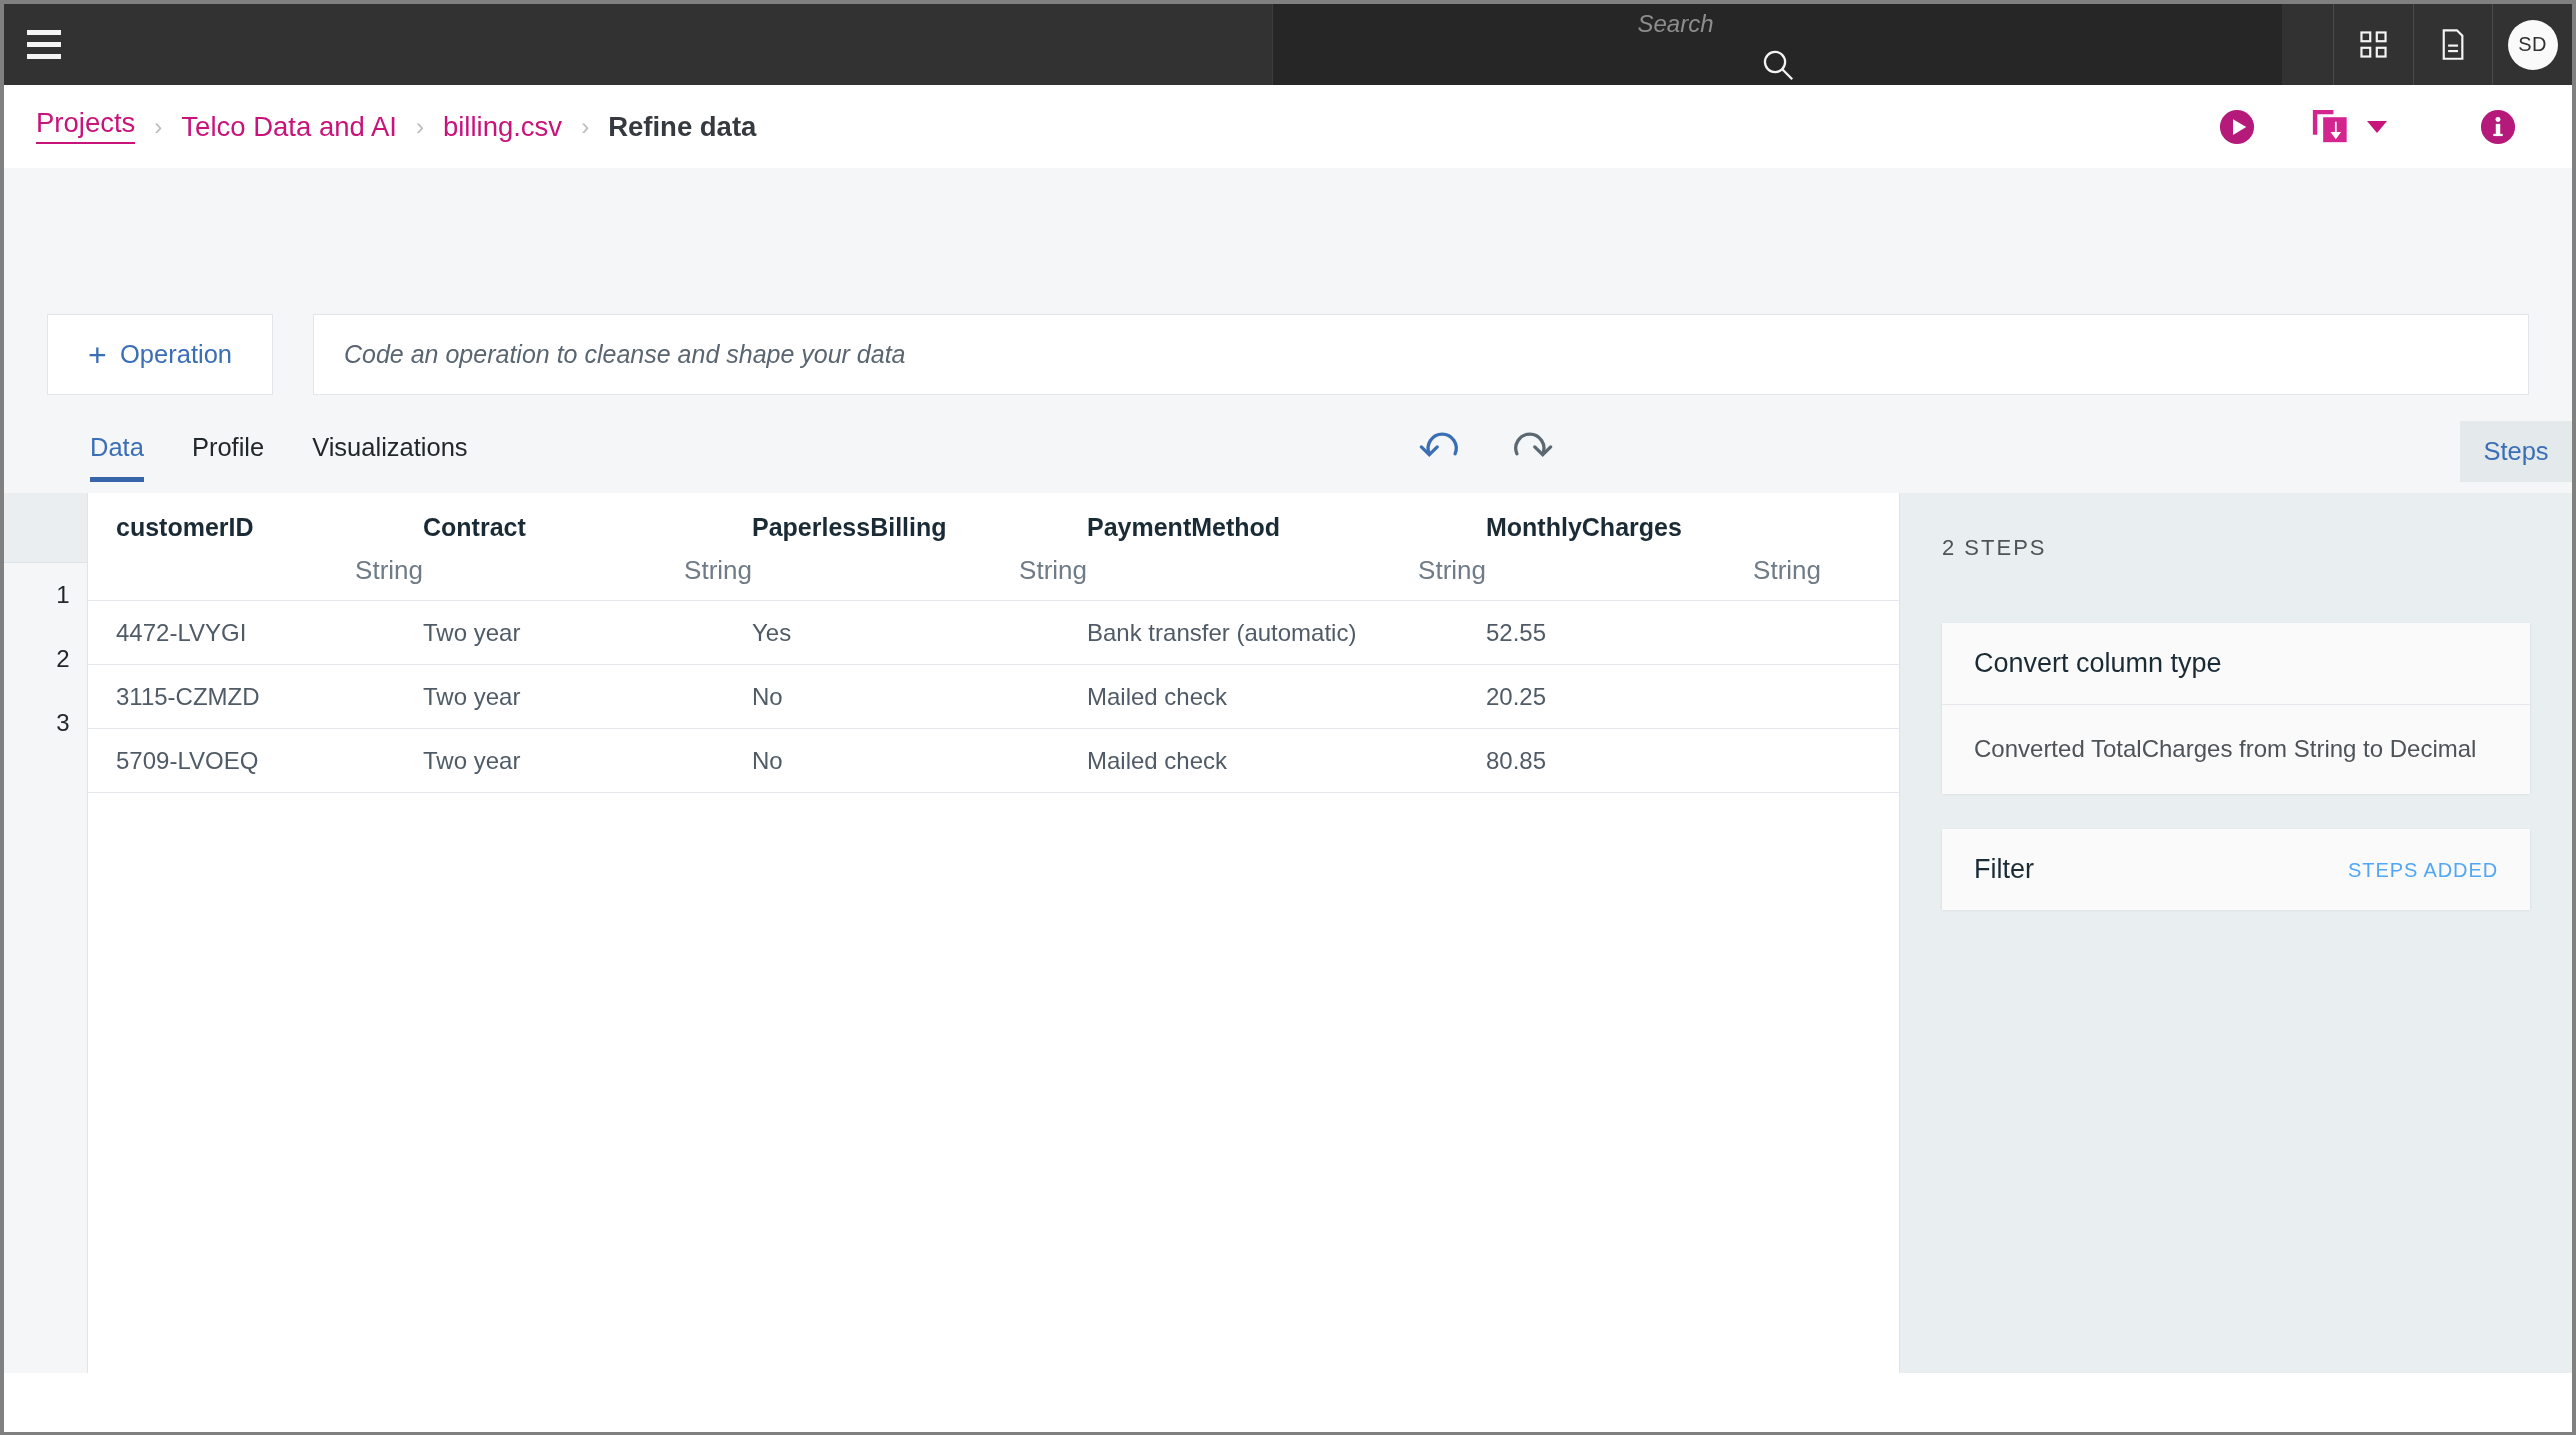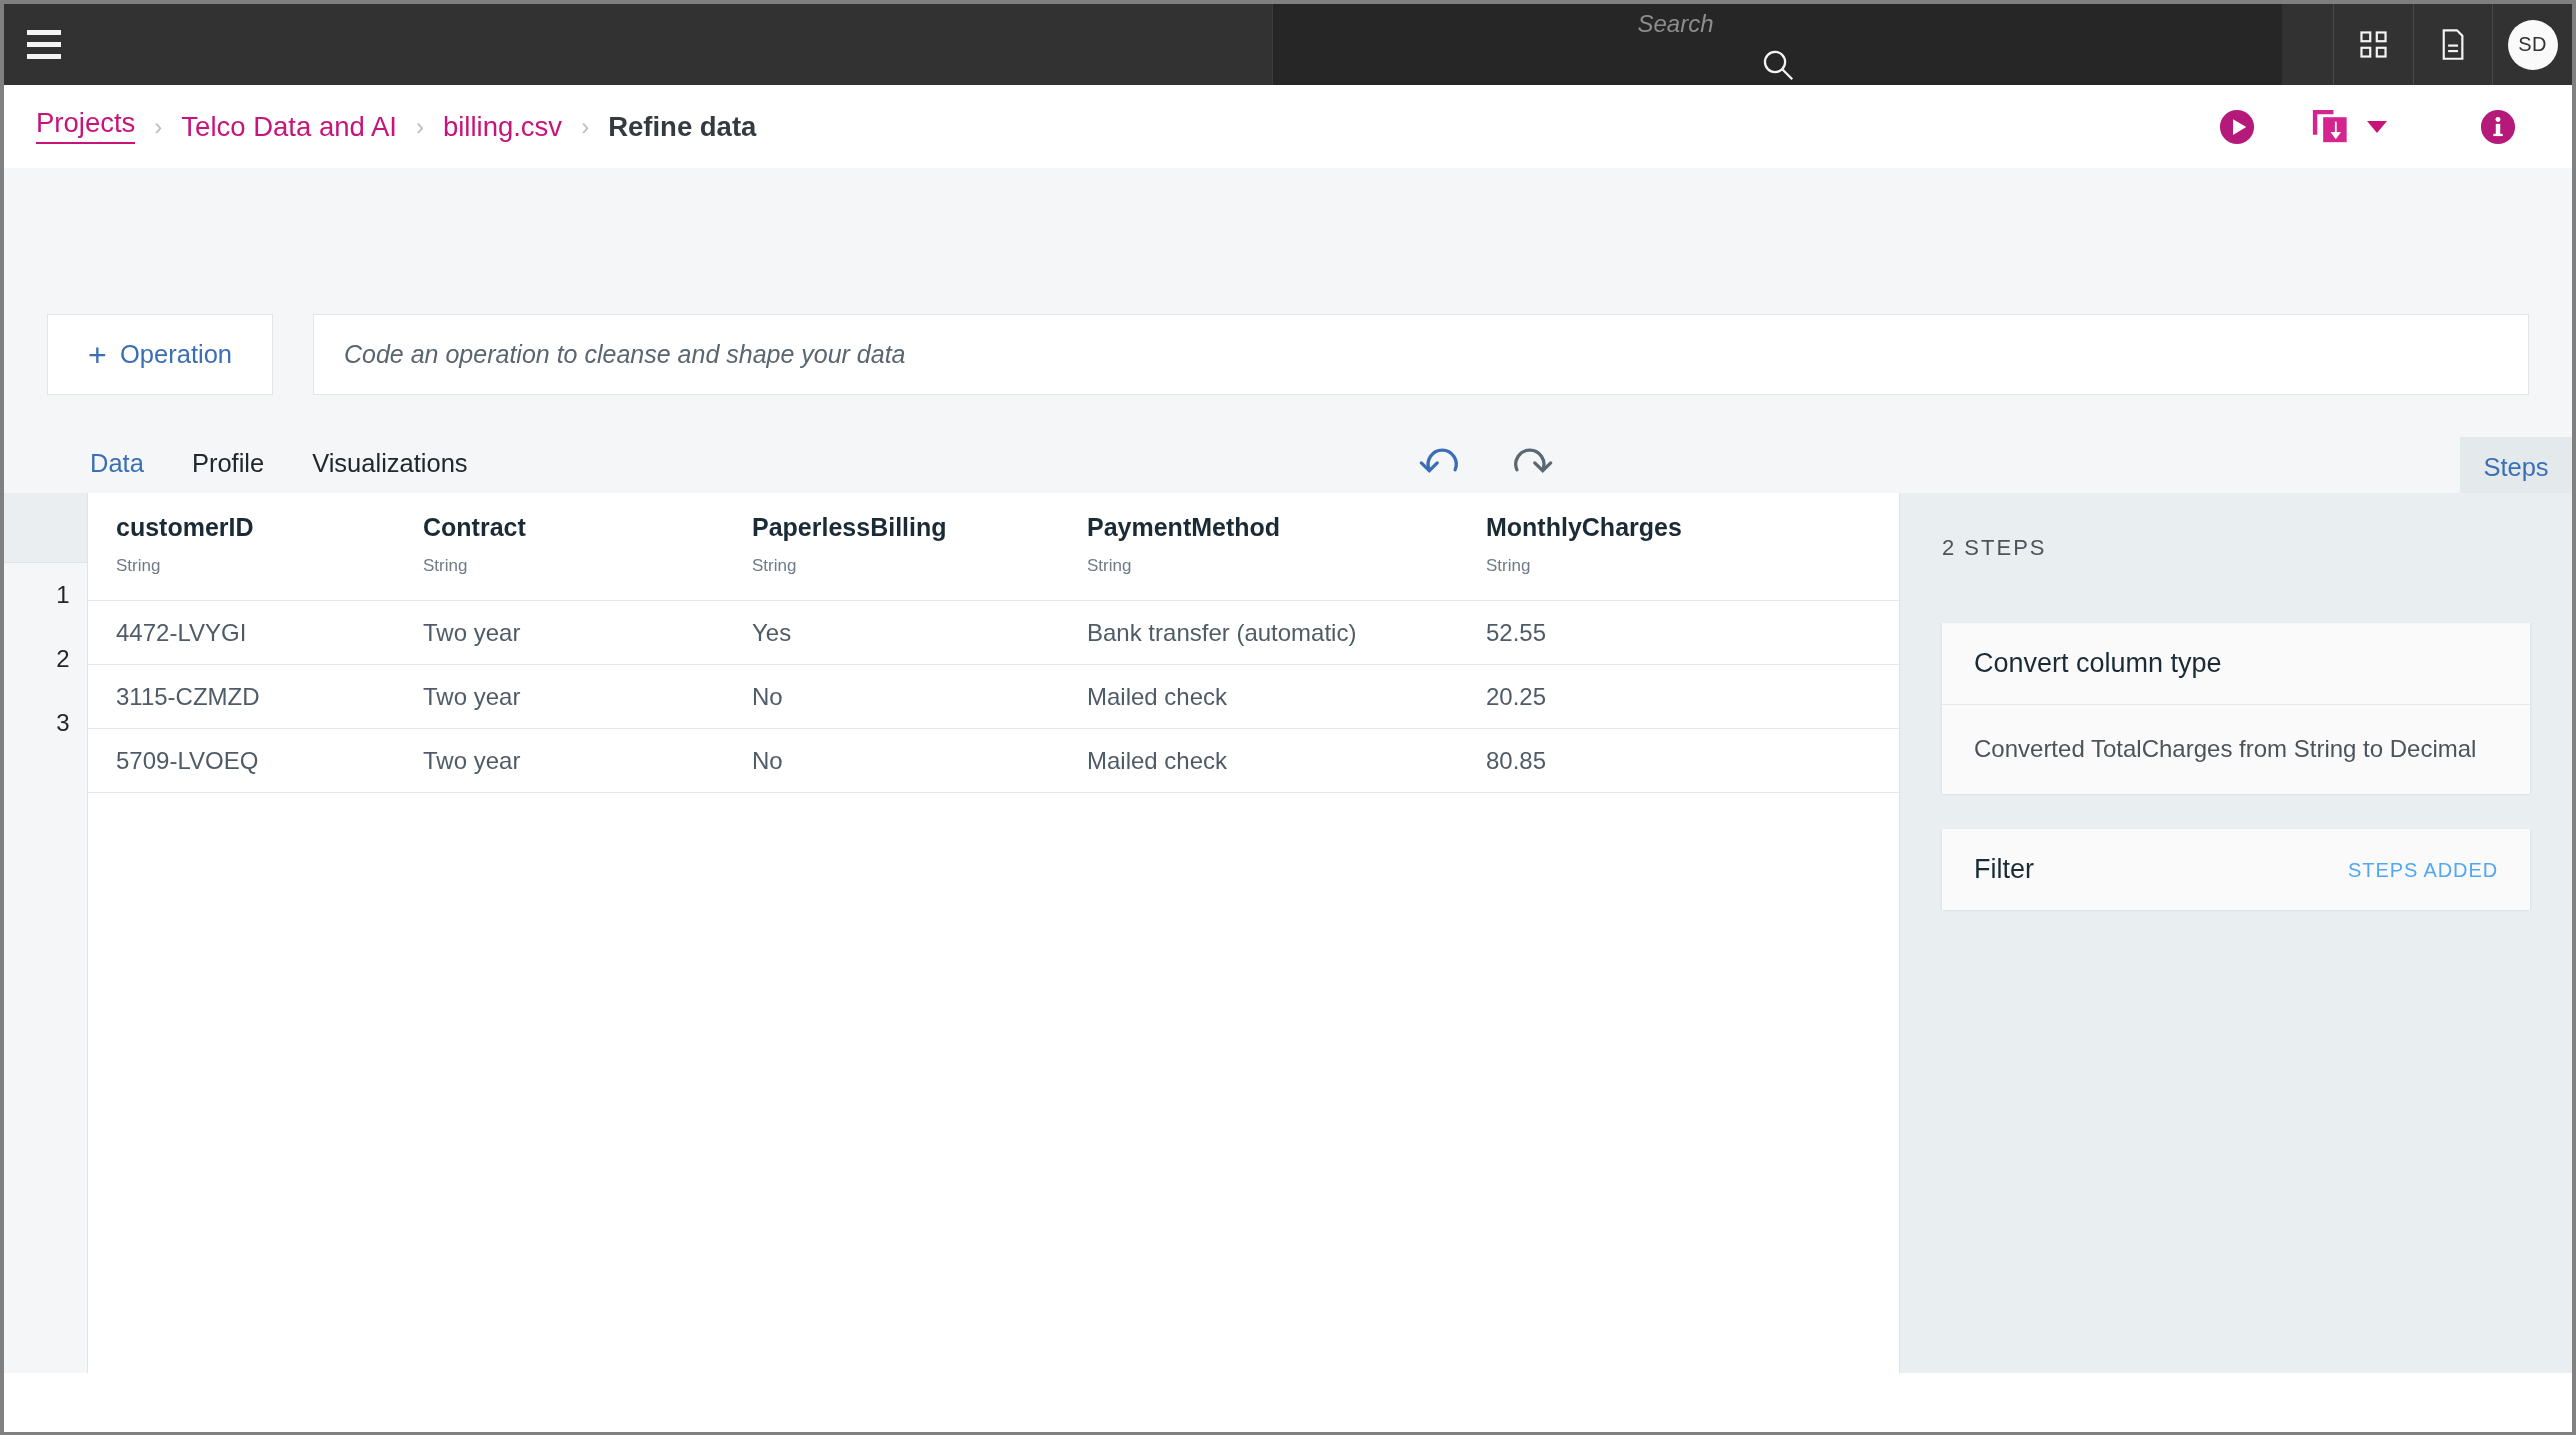--- a/index.html
+++ b/index.html
@@ -141,21 +141,21 @@
   }
   .code-field input {
     width: 100%; border: none; outline: none; background: transparent;
     font-size: 25px; color: #4a5560; font-style: italic;
     font-family: "Liberation Sans", sans-serif;
   }
   .code-field input::placeholder { color: #596570; font-style: italic; }
 
   
   .tabsrow {
-    position: absolute; left: 0; top: 260px;
+    position: absolute; left: 0; top: 244px;
     width: 2568px; height: 70px;
   }
   .tabs { position: absolute; left: 86px; top: 0; display: flex; height: 70px; }
   .tab {
     display: flex; align-items: center; justify-content: center;
     padding: 0 0 0 0; margin-right: 48px;
     font-size: 25.5px; color: #21272a; cursor: pointer;
     position: relative; height: 70px;
   }
   .tab.active { color: #3b6fb5; }
@@ -201,22 +201,22 @@
     position: absolute; left: 84px; top: 0;
     width: 1811px; height: 979px;
     background: #ffffff;
   }
   .hcell { padding: 0 0 0 0; }
   .hcell .hname {
     font-size: 25px; font-weight: 700; color: #1b2b36;
     line-height: 1; white-space: nowrap;
   }
   .hcell .htype {
-    font-size: 17px; color: #6f7b87; line-height: 1;
-    margin-top: 17px; white-space: nowrap;
+    font-size: 26px; color: #6f7b87; line-height: 1;
+    margin-top: 17px; white-space: nowrap; text-align: right;
   }
   .grid-head-inner {
     display: flex; padding-top: 21.5px; height: 107px;
   }
   .grid-row {
     display: flex; height: 64px; align-items: center;
     border-top: 0.7px solid #e4e8ec;
   }
   .grid-row.first { border-top: 0.7px solid #e4e8ec; }
   .cell {

